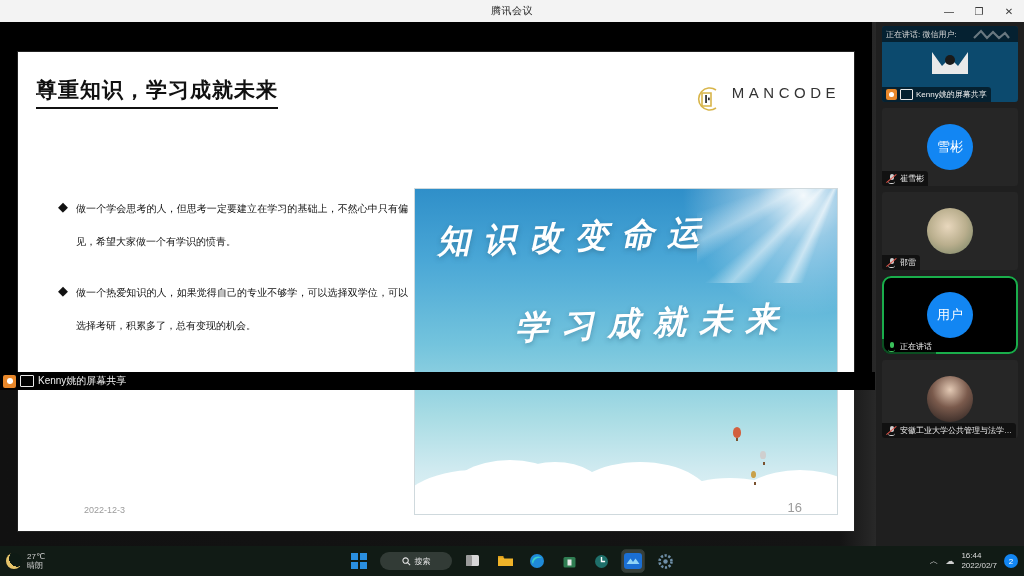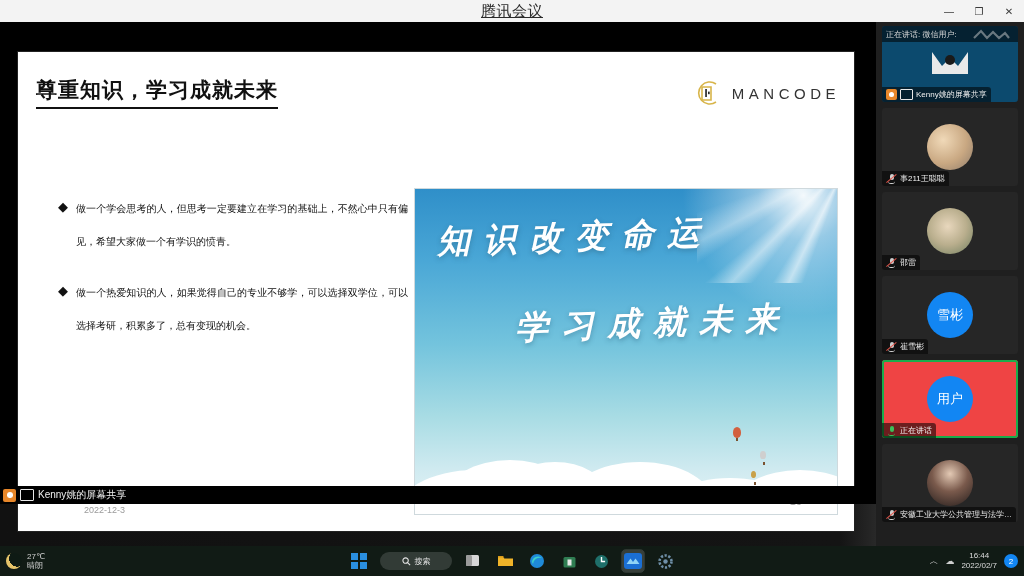--- a/index.html
+++ b/index.html
@@ -10,41 +10,41 @@
     -webkit-font-smoothing:antialiased;
   }
   .app{position:relative;width:1024px;height:576px;}
 
   
   .titlebar{
     position:absolute;left:0;top:0;width:1024px;height:22px;
     background:#f3f3f3;border-bottom:1px solid #dcdcdc;
     display:flex;align-items:center;justify-content:center;
   }
-  .titlebar .title{font-size:15px;color:#2a2a2a;letter-spacing:.5px;text-decoration:underline;}
+  .titlebar .title{font-size:10px;color:#2a2a2a;letter-spacing:.5px;}
   .winbtns{position:absolute;right:0;top:0;height:22px;display:flex;align-items:center;}
   .winbtn{width:30px;height:22px;display:flex;align-items:center;justify-content:center;
           font-size:10px;color:#3a3a3a;cursor:default;}
 
   
-  .stage{position:absolute;left:0;top:22px;width:872px;height:482px;background:#000;padding-left:24px;}
+  .stage{position:absolute;left:0;top:22px;width:872px;height:368px;background:#000;}
   .stage-side{position:absolute;left:0;top:22px;width:1024px;height:524px;
     background:linear-gradient(90deg,#111 0%,#141414 82%,#2b2b2b 86%,#1b1b1b 100%);}
 
   
   .slide{
     position:absolute;left:18px;top:30px;width:836px;height:479px;background:#fff;
     box-shadow:0 0 0 1px #222;
   }
   .slide-title{
     position:absolute;left:18px;top:24px;
     font-size:21px;font-weight:bold;color:#111;letter-spacing:1px;
     border-bottom:2px solid #111;padding-bottom:3px;
   }
-  .logo{position:absolute;right:14px;top:26px;display:flex;align-items:center;gap:9px;}
+  .logo{position:absolute;right:14px;top:32px;display:flex;gap:9px;}
   .logo-mark{width:30px;height:30px;position:relative;}
   .logo-text{font-size:15px;letter-spacing:4.5px;color:#333;}
 
   .bullets{position:absolute;left:40px;top:140px;width:350px;}
   .bullet{display:flex;align-items:flex-start;margin-bottom:18px;}
   .bullet .dia{font-size:13px;color:#111;line-height:30px;margin-right:8px;}
   .bullet .txt{font-size:10px;line-height:33px;color:#111;text-align:justify;}
 
   .slide-img{
     position:absolute;left:396px;top:136px;width:422px;height:325px;
@@ -63,38 +63,38 @@
              letter-spacing:13px;text-shadow:0 2px 5px rgba(40,90,120,.45);transform:rotate(-2deg);}
   .img-line2{position:absolute;left:100px;top:112px;font-size:33px;color:#fff;
              font-family:"Liberation Serif","DejaVu Serif",serif;font-style:italic;font-weight:bold;
              letter-spacing:13px;text-shadow:0 2px 5px rgba(40,90,120,.45);transform:rotate(-2deg);}
   .clouds{position:absolute;left:0;bottom:-6px;width:100%;height:120px;}
   .cl{position:absolute;background:#fff;border-radius:50%;filter:blur(.4px);}
   .balloon{position:absolute;width:8px;height:11px;border-radius:50% 50% 45% 45%;}
   .balloon::after{content:"";position:absolute;left:3px;top:11px;width:2px;height:3px;background:#7a5230;}
 
   .slide-date{position:absolute;left:66px;bottom:16px;font-size:9px;color:#9b9b9b;}
-  .slide-page{position:absolute;right:52px;bottom:24px;font-size:11px;color:#9b9b9b;}
+  .slide-page{position:absolute;right:52px;bottom:16px;font-size:13px;color:#9b9b9b;}
 
   
   .share-bar{position:absolute;left:0;bottom:0;width:872px;height:18px;background:#000;
              display:flex;align-items:center;gap:4px;padding-left:3px;}
   .share-ic{width:13px;height:13px;background:#e8872a;border-radius:2px;position:relative;
             display:flex;align-items:center;justify-content:center;}
   .share-ic i{display:block;width:6px;height:6px;border-radius:50% 50% 40% 40%;background:#fff;}
   .monitor-ic{width:12px;height:10px;border:1.4px solid #e9e9e9;border-radius:1px;}
   .share-txt{font-size:10px;color:#efefef;}
 
   
   .rail{position:absolute;right:0;top:22px;width:148px;height:524px;background:#1f1f1f;
         padding-top:4px;box-sizing:border-box;}
   .tile{position:relative;width:136px;height:78px;margin:0 auto 6px auto;
         background:#262626;border-radius:3px;overflow:hidden;}
   .tile.first{height:76px;background:#0c4a6e;}
-  .tile.active{outline:2px solid #1aad4b;outline-offset:-2px;background:#ef4444;}
+  .tile.active{outline:2px solid #1aad4b;outline-offset:-2px;background:#000000;border-radius:9px;}
   .speaking{position:absolute;left:0;top:0;width:100%;height:16px;background:rgba(0,0,0,.55);
             display:flex;align-items:center;padding-left:4px;box-sizing:border-box;}
   .speaking span{font-size:8px;color:#d9d9d9;}
   .wave{position:absolute;right:8px;top:2px;width:38px;height:12px;opacity:.5;}
   .avatar{position:absolute;left:50%;top:50%;transform:translate(-50%,-50%);
           width:46px;height:46px;border-radius:50%;overflow:hidden;
           display:flex;align-items:center;justify-content:center;}
   .avatar.blue{background:#1286f3;color:#fff;font-size:13px;}
   .tile.first .avatar{width:52px;height:40px;background:transparent;}
   .namebar{position:absolute;left:0;bottom:0;height:15px;display:flex;align-items:center;
@@ -121,21 +121,21 @@
   .tb-ic{width:22px;height:22px;border-radius:4px;display:flex;align-items:center;justify-content:center;}
   .tb-ic.sel{background:rgba(255,255,255,.16);outline:1px solid rgba(255,255,255,.12);}
   .searchbox{width:72px;height:18px;border-radius:10px;background:rgba(255,255,255,.14);
              display:flex;align-items:center;justify-content:center;gap:4px;}
   .searchbox .lbl{font-size:8px;color:#e4e4e4;}
   .win-logo{width:16px;height:16px;display:grid;grid-template-columns:1fr 1fr;
             grid-template-rows:1fr 1fr;gap:1.6px;}
   .win-logo i{background:#2a8fe0;display:block;}
   .tray{position:absolute;right:6px;display:flex;align-items:center;gap:7px;}
   .tray-ic{font-size:9px;color:#cfcfcf;}
-  .clock{font-size:8px;color:#dcdcdc;line-height:10px;text-align:center;}
+  .clock{font-size:8px;color:#dcdcdc;line-height:10px;text-align:left;}
   .badge{width:14px;height:14px;border-radius:50%;background:#1286f3;color:#fff;
          font-size:8px;display:flex;align-items:center;justify-content:center;}
 </style>
 </head>
 <body>
 
 <div class="app">
 
   <div class="titlebar">
     <div class="title">腾讯会议</div>
@@ -224,56 +224,45 @@
       </div>
       <div class="namebar">
         <div class="host-ic">
             <i></i>
           </div>
         <div class="mon-sm"></div>
         <div class="nm">Kenny姚的屏幕共享</div>
       </div>
     </div>
 
+
     <div class="tile">
-      <div class="avatar" style="background:radial-gradient(circle at 35% 35%,#f0d9b8,#c9a882 55%,#8d7b6b);"></div>
+      <div class="avatar blue">雪彬</div>
       <div class="namebar">
         <div class="mic muted">
           <div class="body" style="background:#cfcfcf;"></div>
           <div class="base" style="border-color:#cfcfcf;"></div>
           <div class="slash"></div>
         </div>
-        <div class="nm">事211王聪聪</div>
+        <div class="nm">崔雪彬</div>
       </div>
     </div>
 
     <div class="tile">
       <div class="avatar" style="background:radial-gradient(circle at 45% 40%,#e8d7bd,#b9ae8d 50%,#6d7d5e);"></div>
       <div class="namebar">
         <div class="mic muted">
           <div class="body" style="background:#cfcfcf;"></div>
           <div class="base" style="border-color:#cfcfcf;"></div>
           <div class="slash"></div>
         </div>
         <div class="nm">邵雷</div>
       </div>
     </div>
 
-    <div class="tile">
-      <div class="avatar blue">雪彬</div>
-      <div class="namebar">
-        <div class="mic muted">
-          <div class="body" style="background:#cfcfcf;"></div>
-          <div class="base" style="border-color:#cfcfcf;"></div>
-          <div class="slash"></div>
-        </div>
-        <div class="nm">崔雪彬</div>
-      </div>
-    </div>
-
     <div class="tile active">
       <div class="avatar blue">用户</div>
       <div class="namebar">
         <div class="mic">
           <div class="body" style="background:#3ac05a;"></div>
           <div class="base" style="border-color:#3ac05a;"></div>
         </div>
         <div class="nm">正在讲话</div>
       </div>
     </div>

